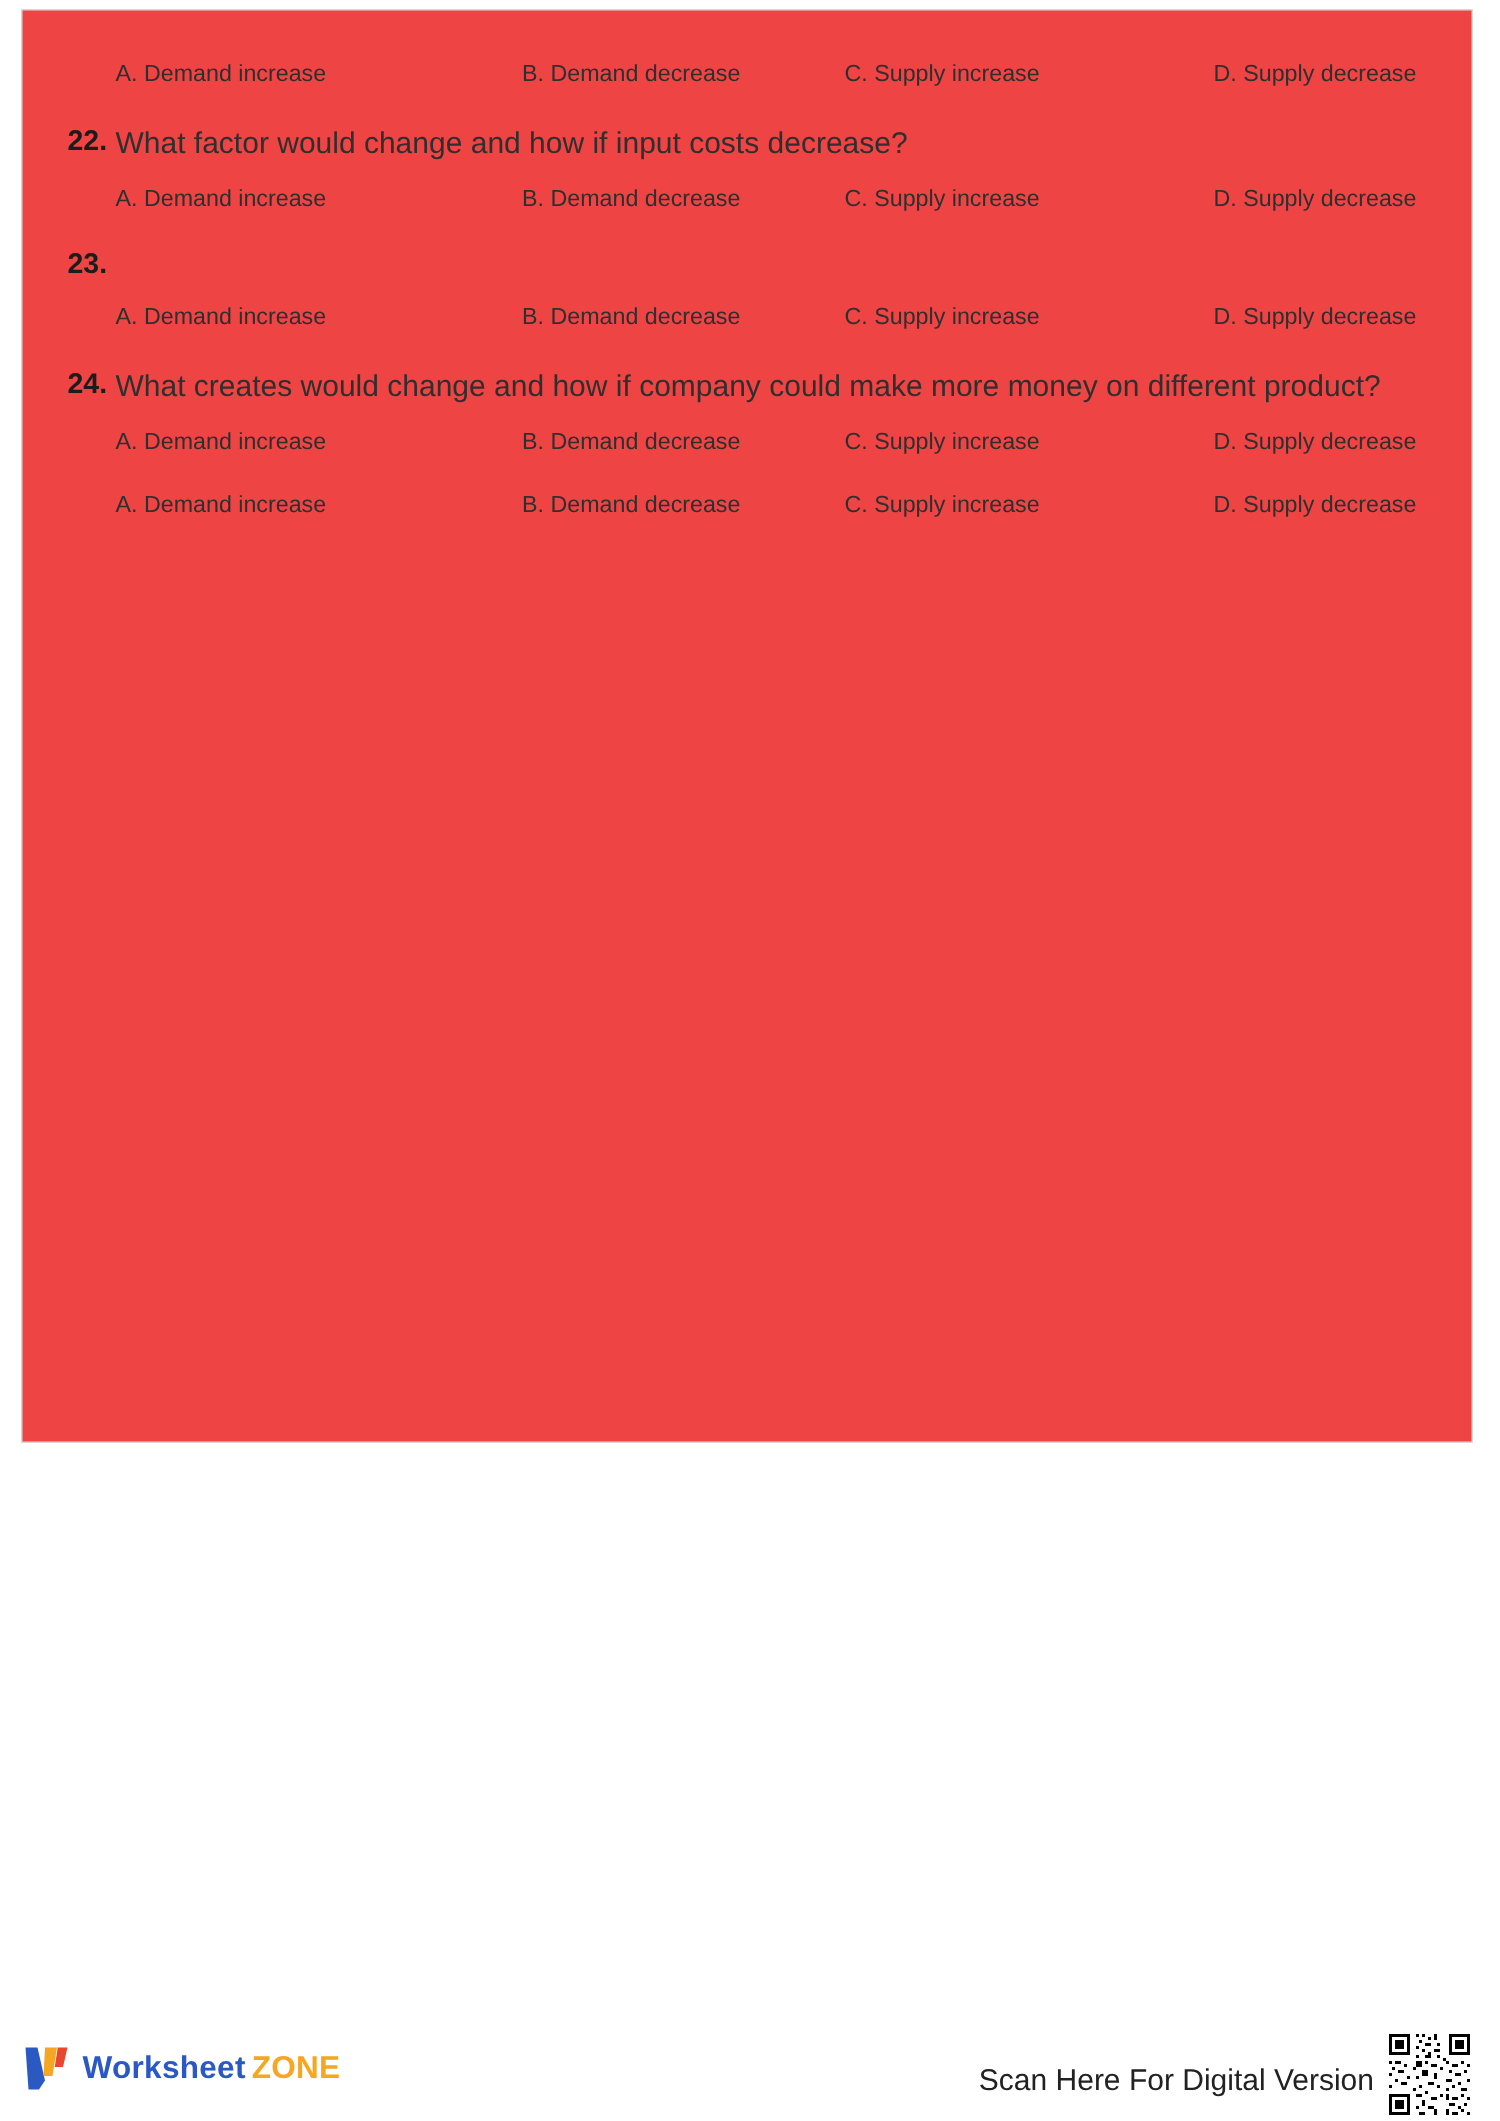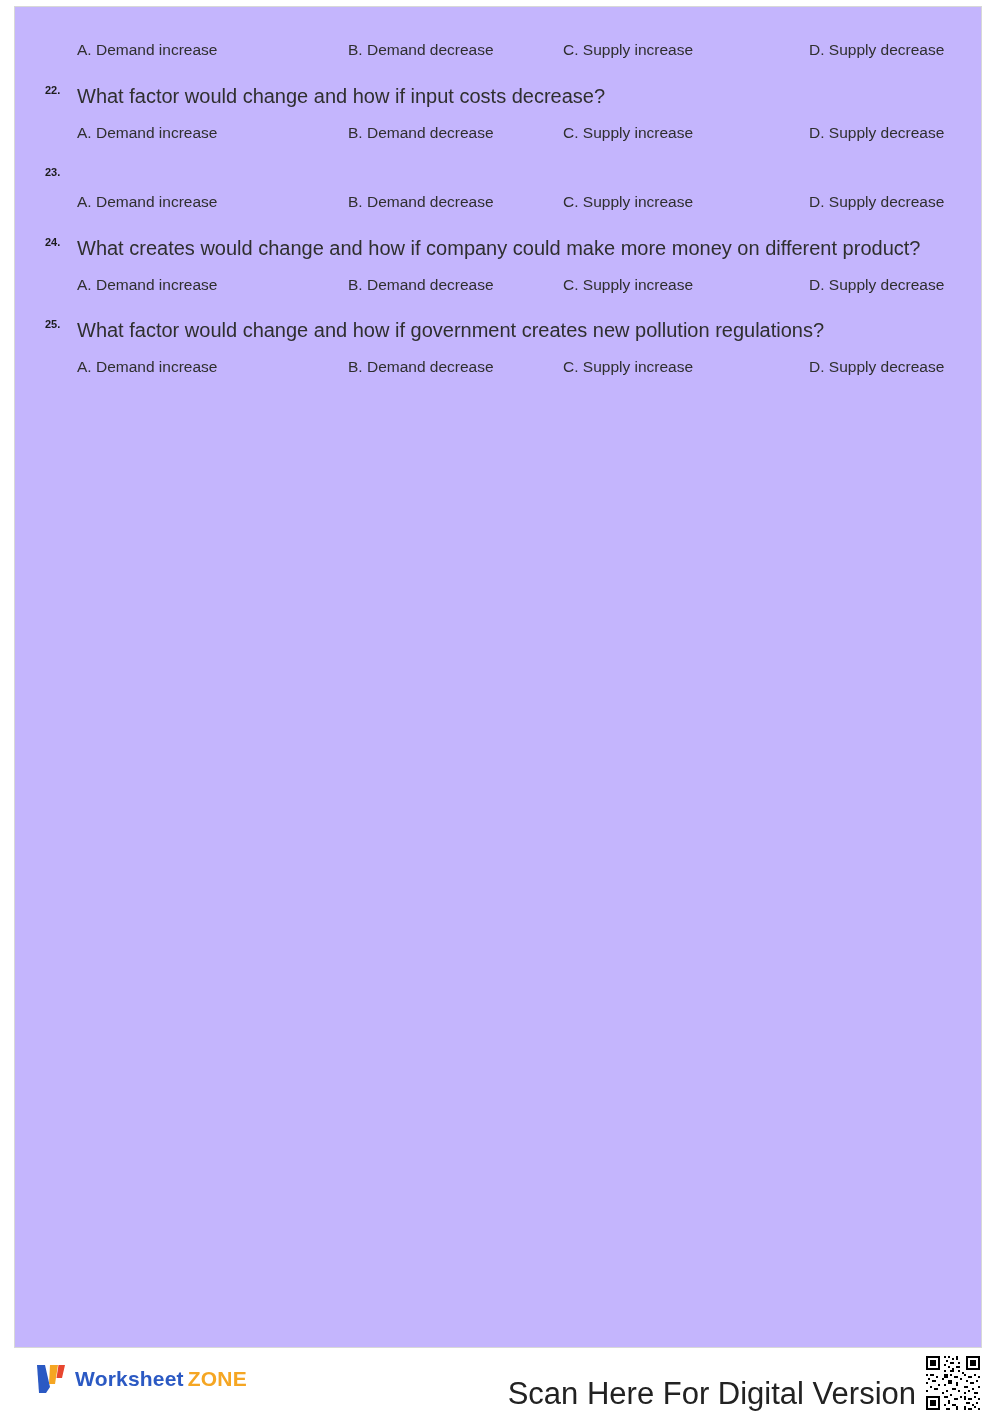--- a/index.html
+++ b/index.html
@@ -14,23 +14,23 @@
     color: #2c2c2c;
     position: relative;
     overflow: hidden;
   }
 
   .page {
     position: absolute;
     left: 14px;
     top: 6px;
     width: 968px;
-    height: 1342px;
+    height: 956px;
     border: 1px solid #d8d8d8;
-    background: #c4b5fd;
+    background: #ef4444;
     box-sizing: border-box;
   }
 
   .content {
     position: absolute;
     left: 0;
     top: 0;
     right: 0;
     padding: 18px 30px 0 30px;
     box-sizing: border-box;
@@ -59,21 +59,21 @@
 
   .q-block {
     margin-top: 24px;
   }
   .q-line {
     display: flex;
     align-items: flex-start;
   }
   .q-num {
     font-weight: bold;
-    font-size: 11px;
+    font-size: 19px;
     color: #1c1c1c;
     width: 32px;
     flex: 0 0 32px;
     text-align: left;
   }
   .q-text {
     font-size: 20px;
     color: #2f2f2f;
     line-height: 1.25;
   }
@@ -84,21 +84,21 @@
   
   .footer {
     position: absolute;
     left: 14px;
     top: 1352px;
     width: 968px;
     height: 62px;
   }
   .brand {
     position: absolute;
-    left: 22px;
+    left: 2px;
     top: 10px;
     display: flex;
     align-items: center;
     gap: 9px;
   }
   .brand-mark {
     width: 30px;
     height: 34px;
     position: relative;
   }
@@ -107,21 +107,21 @@
     letter-spacing: 0.2px;
     font-weight: bold;
   }
   .brand-text .w1 { color: #2b59c3; }
   .brand-text .w2 { color: #f5a623; margin-left: 4px; }
 
   .scan-text {
     position: absolute;
     right: 66px;
     top: 24px;
-    font-size: 31px;
+    font-size: 20px;
     color: #222222;
     white-space: nowrap;
   }
   .qr {
     position: absolute;
     right: 0px;
     top: 2px;
     width: 58px;
     height: 58px;
   }
@@ -171,24 +171,20 @@
       </div>
       <div class="options-row">
         <div class="opt opt-0">A. Demand increase</div>
         <div class="opt opt-1">B. Demand decrease</div>
         <div class="opt opt-2">C. Supply increase</div>
         <div class="opt opt-3">D. Supply decrease</div>
       </div>
     </div>
 
     <div class="q-block">
-      <div class="q-line">
-        <span class="q-num">25.</span>
-        <span class="q-text">What factor would change and how if government creates new pollution regulations?</span>
-      </div>
       <div class="options-row">
         <div class="opt opt-0">A. Demand increase</div>
         <div class="opt opt-1">B. Demand decrease</div>
         <div class="opt opt-2">C. Supply increase</div>
         <div class="opt opt-3">D. Supply decrease</div>
       </div>
     </div>
 
   </div>
 </div>

